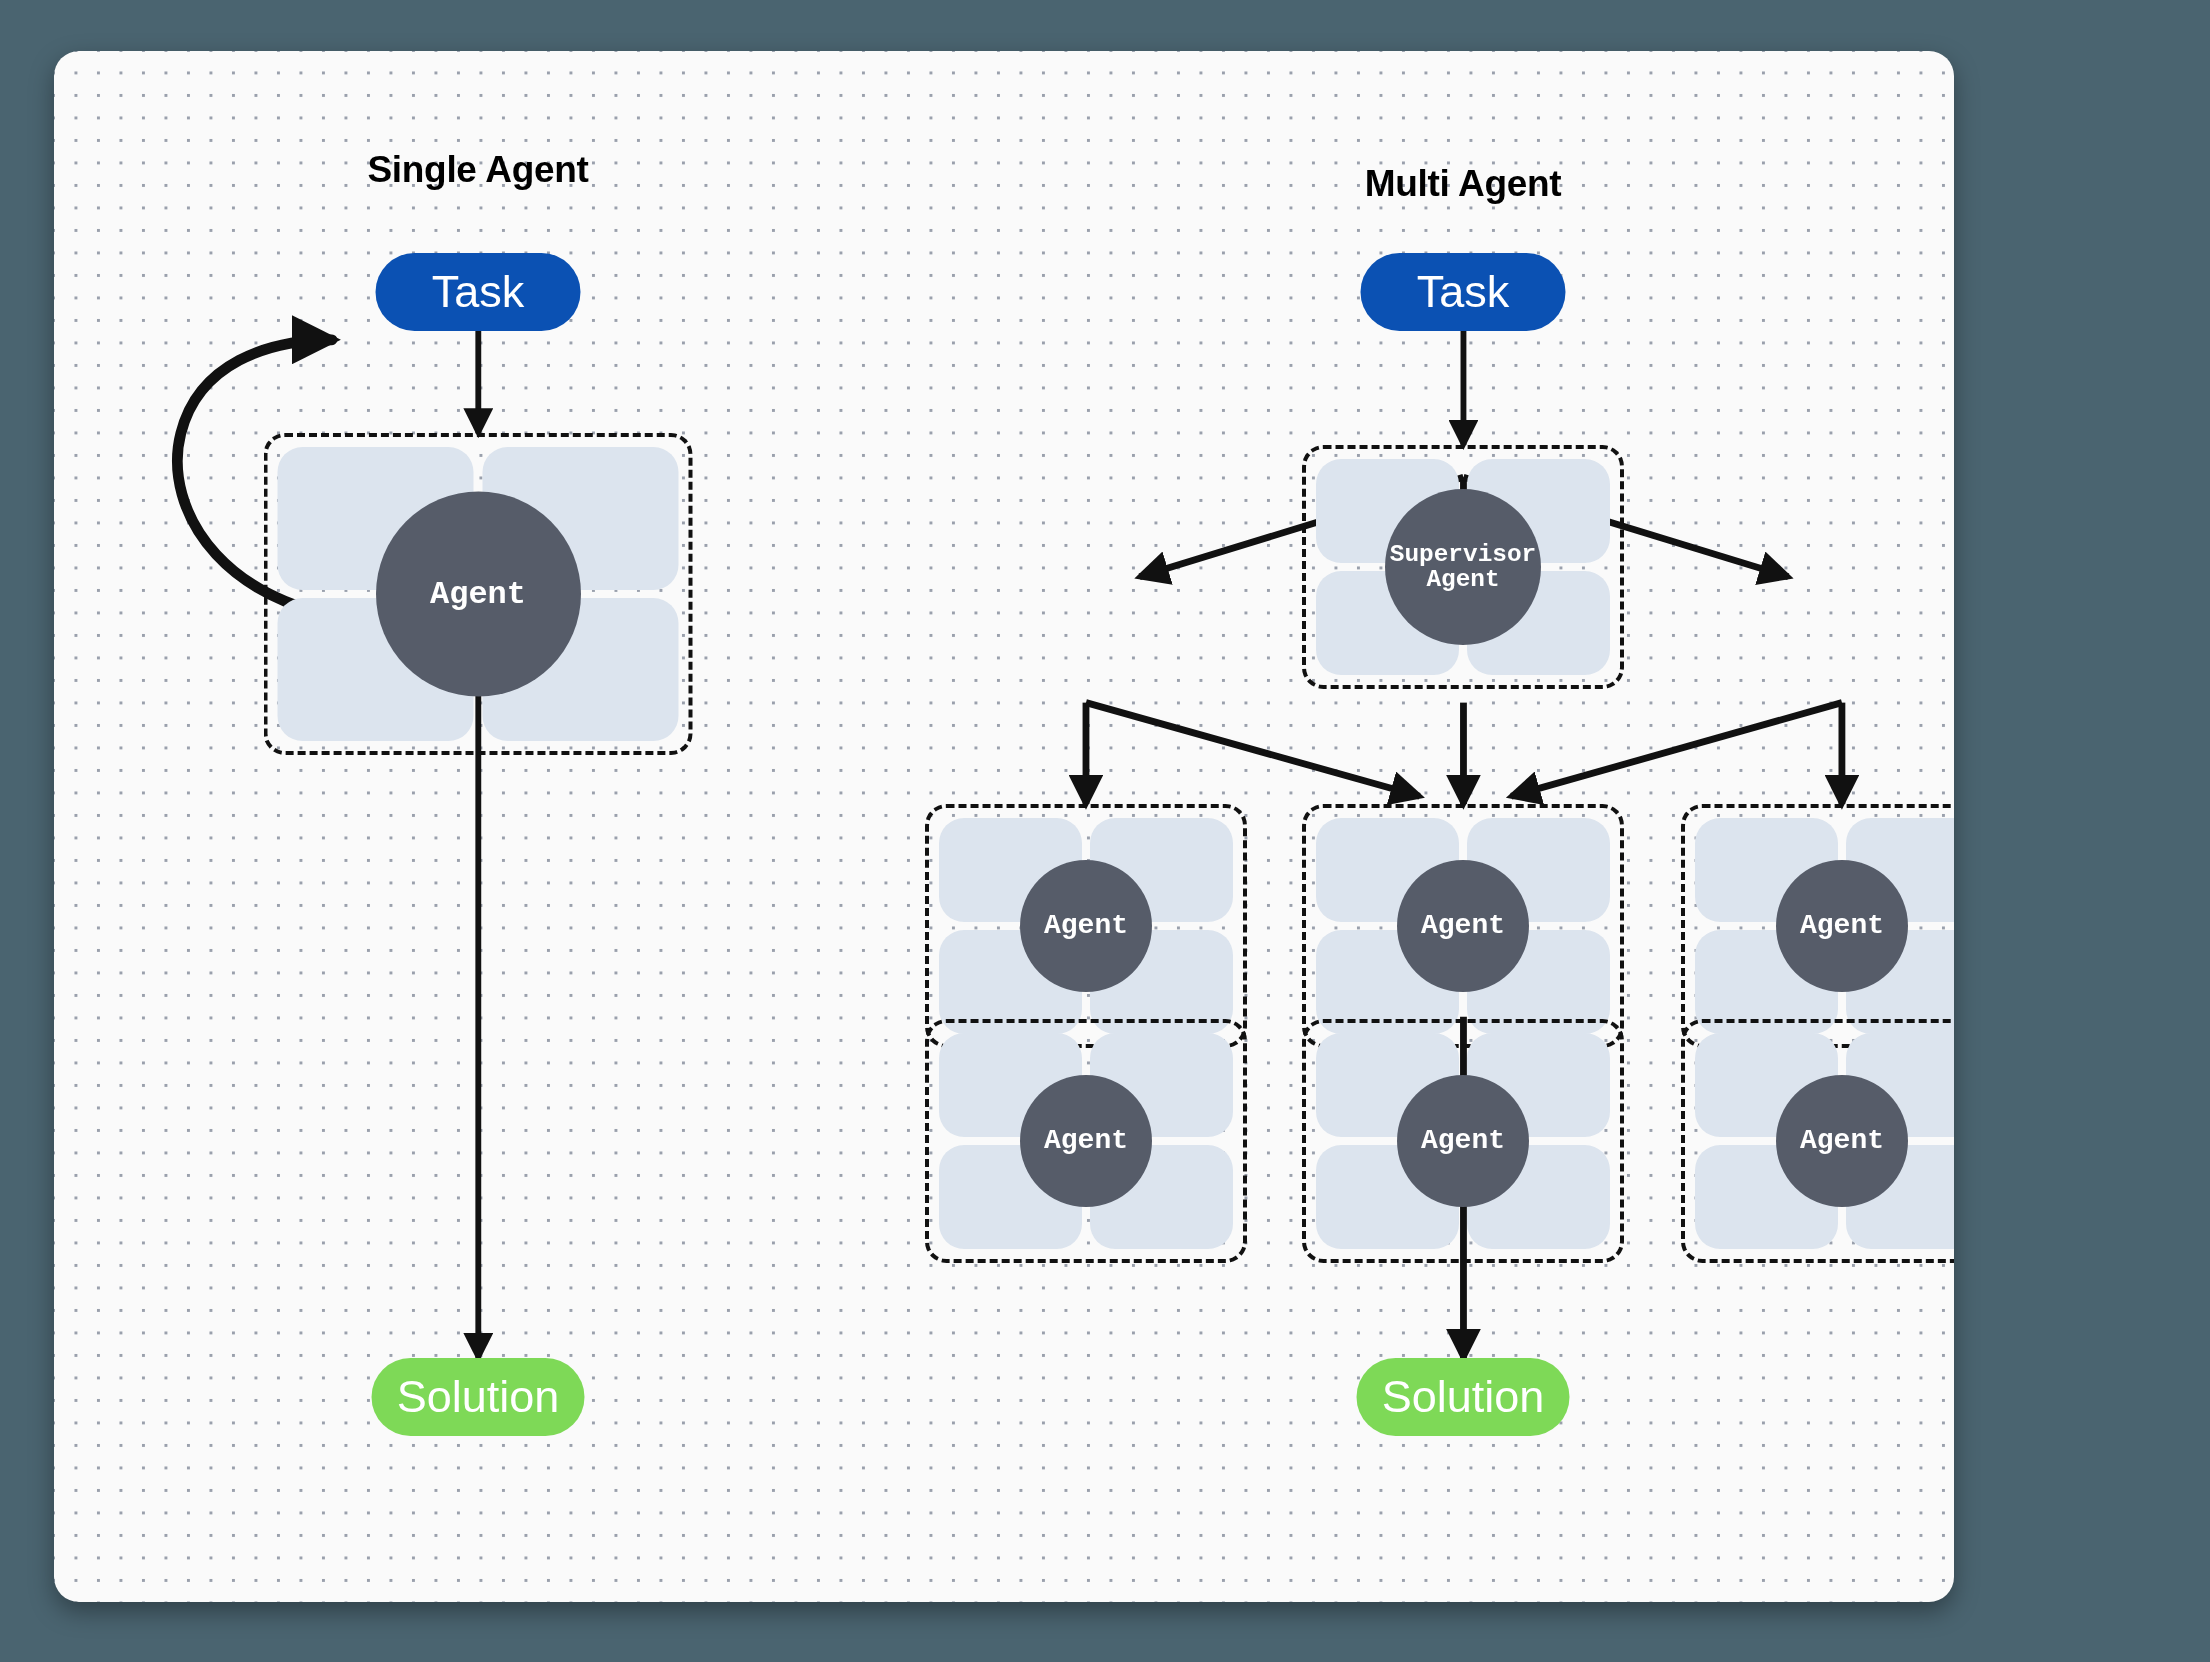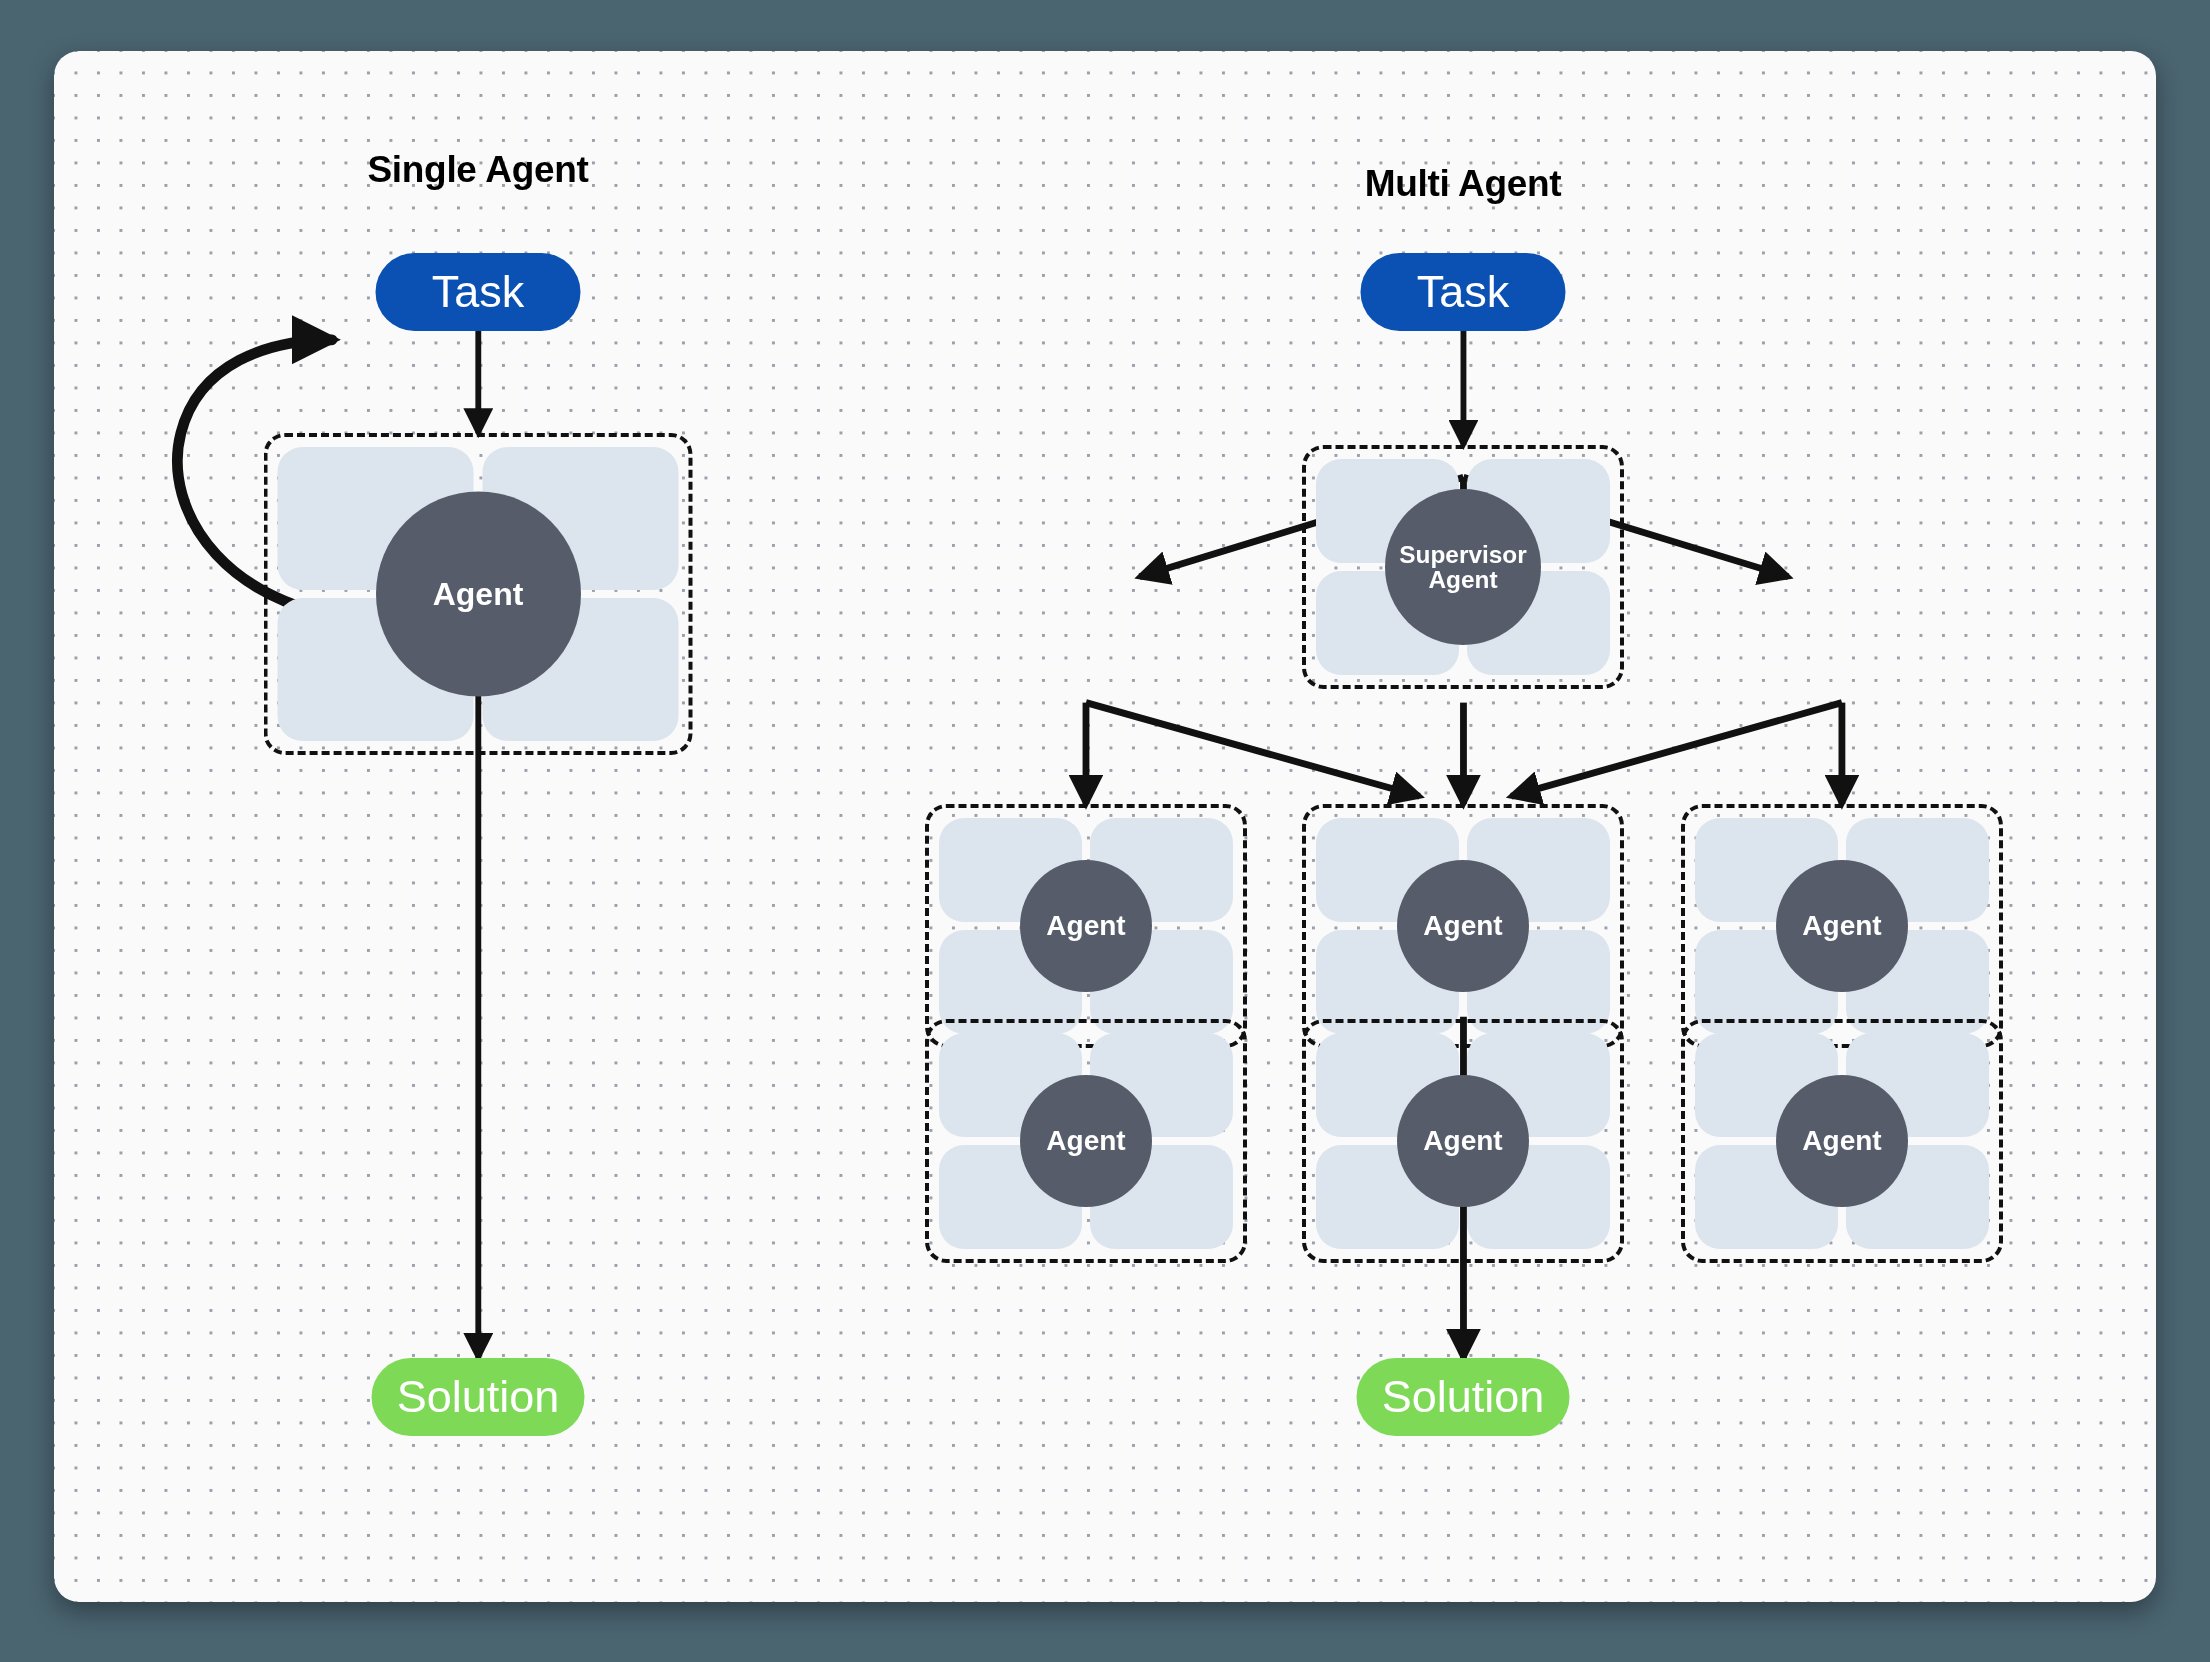--- a/index.html
+++ b/index.html
@@ -18,21 +18,21 @@
     position: relative;
     width: 2211px;
     height: 1663px;
   }
 
   
   #card {
     position: absolute;
     left: 54px;
     top: 51px;
-    width: 2102px;
+    width: 1900px;
     height: 1551px;
     background-color: #fafafa;
     background-image: radial-gradient(circle, #9aa0ac 1.6px, rgba(250,250,250,0) 1.9px);
     background-size: 22.5px 22.5px;
     background-position: 10.7px 10.7px;
     border-radius: 25px;
     box-shadow: 0 9.8px 25px rgba(0,0,0,0.35);
     overflow: hidden;
   }
 
@@ -92,20 +92,21 @@
     border-radius: 50%;
     background: #565c69;
     color: #ffffff;
     display: flex;
     flex-direction: column;
     align-items: center;
     justify-content: center;
     font-weight: 700;
     line-height: 1.04;
     text-align: center;
+    font-family: Liberation Mono, monospace;
   }
 
   
   #edges {
     position: absolute;
     left: 0;
     top: 0;
     width: 2102px;
     height: 1551px;
     pointer-events: none;

